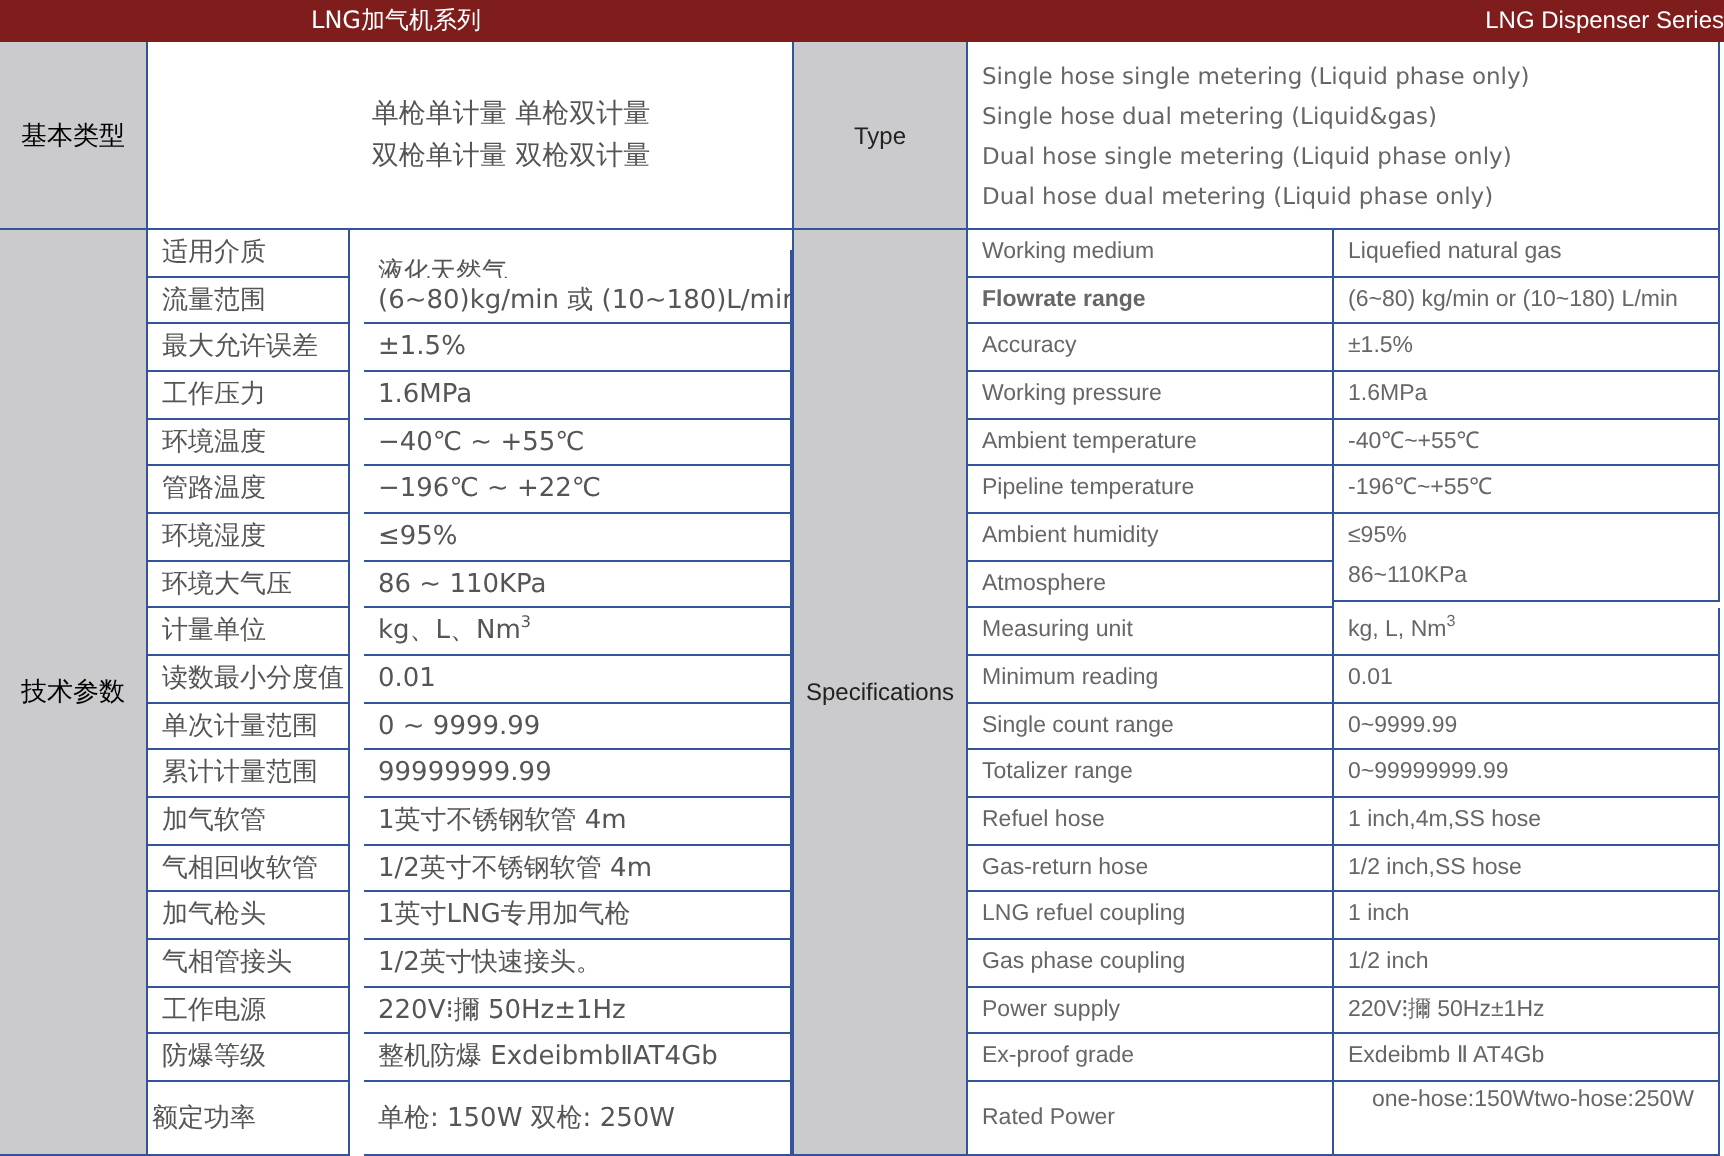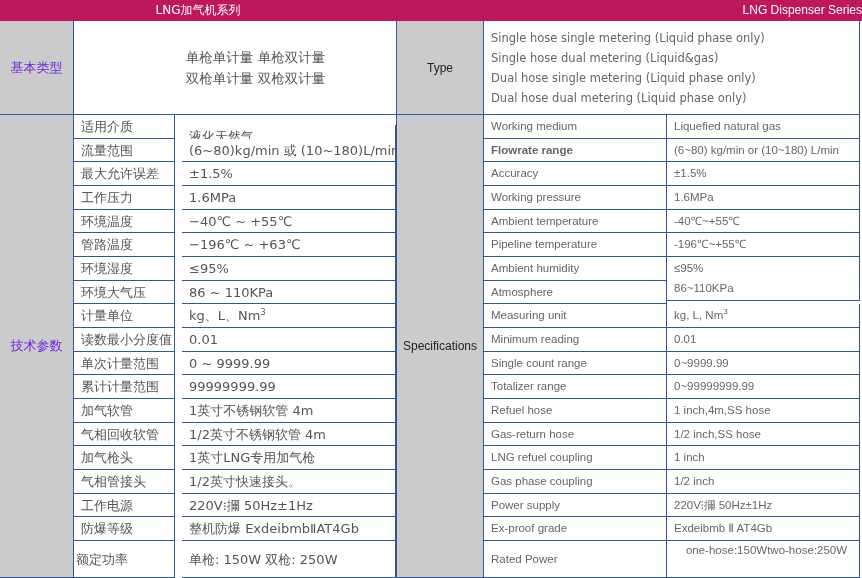--- a/index.html
+++ b/index.html
@@ -5,21 +5,21 @@
   * { box-sizing: border-box; margin: 0; padding: 0; }
   html, body { width: 862px; height: 578px; overflow: hidden; background: #ffffff; }
   body { position: relative; font-family: "DejaVu Sans", "Liberation Sans", sans-serif; }
 
   .panel { position: absolute; top: 0; height: 578px; }
   #left-panel { left: 0; width: 396px; }
   #right-panel { left: 396px; width: 466px; }
 
   .header {
     position: absolute; top: 0; left: 0; right: 0; height: 21px;
-    background: #be185d; color: #ffffff;
+    background: #7f1d1d; color: #ffffff;
     font-size: 12px; line-height: 21px; text-align: center;
   }
   #left-panel .header { font-family: "DejaVu Sans", sans-serif; font-size: 12px; }
   #right-panel .header { font-family: "Liberation Sans", sans-serif; font-size: 12px; text-align: right; }
 
   .cell { position: absolute; border-right: 1px solid #33549a; border-bottom: 1px solid #33549a; overflow: hidden; white-space: nowrap; }
   .gray { background: #cbcbcd; }
   .white { background: #ffffff; }
 
   .label-cell { display: flex; align-items: center; justify-content: center; color: #333; }
@@ -31,21 +31,21 @@
   .l-span12 { left: 74px; width: 364px; }
 
   
   .r-col0 { left: 0; width: 88px; border-left: 1px solid #33549a; }
   .r-col1 { left: 88px; width: 183px; }
   .r-col2 { left: 271px; width: 193px; }
   .r-span12 { left: 88px; width: 376px; }
 
   .cn { font-family: "DejaVu Sans", sans-serif; font-size: 13px; color: #555; }
   .en { font-family: "Liberation Sans", sans-serif; font-size: 11.5px; color: #666; }
-  .cn-label { font-family: "DejaVu Sans", sans-serif; font-size: 13px; color: #6d28d9; }
+  .cn-label { font-family: "DejaVu Sans", sans-serif; font-size: 13px; color: #000000; }
   .en-label { font-family: "Liberation Sans", sans-serif; font-size: 12px; color: #222; }
 
   .row-text { padding-left: 7px; line-height: 23px; }
   .type-cn { display: flex; flex-direction: column; align-items: center; justify-content: center; line-height: 21px; font-size: 13.5px; color: #555; }
   .type-en { display: flex; flex-direction: column; justify-content: center; padding-left: 7px; line-height: 20px; font-size: 11.5px; color: #666; }
 
   .tall { display: flex; align-items: center; }
   .stack { display: flex; flex-direction: row; justify-content: center; padding-left: 7px; line-height: 19px; }
   sup { font-size: 8px; vertical-align: super; line-height: 0; }
 </style>
@@ -65,21 +65,21 @@
       <div class="cell white row-text cn l-col2" style="top: 125px; height: 23.67px;"><span>液化天然气</span></div>
       <div class="cell white row-text cn l-col1" style="top: 138.67px; height: 23.67px;">流量范围</div>
       <div class="cell white row-text cn l-col2" style="top: 138.67px; height: 23.67px;"><span>(6~80)kg/min 或 (10~180)L/min</span></div>
       <div class="cell white row-text cn l-col1" style="top: 162.34px; height: 23.67px;">最大允许误差</div>
       <div class="cell white row-text cn l-col2" style="top: 162.34px; height: 23.67px;"><span>±1.5%</span></div>
       <div class="cell white row-text cn l-col1" style="top: 186.01px; height: 23.67px;">工作压力</div>
       <div class="cell white row-text cn l-col2" style="top: 186.01px; height: 23.67px;"><span>1.6MPa</span></div>
       <div class="cell white row-text cn l-col1" style="top: 209.68px; height: 23.67px;">环境温度</div>
       <div class="cell white row-text cn l-col2" style="top: 209.68px; height: 23.67px;"><span>−40℃ ~ +55℃</span></div>
       <div class="cell white row-text cn l-col1" style="top: 233.35px; height: 23.67px;">管路温度</div>
-      <div class="cell white row-text cn l-col2" style="top: 233.35px; height: 23.67px;"><span>−196℃ ~ +63℃</span></div>
+      <div class="cell white row-text cn l-col2" style="top: 233.35px; height: 23.67px;"><span>−196℃ ~ +22℃</span></div>
       <div class="cell white row-text cn l-col1" style="top: 257.02px; height: 23.67px;">环境湿度</div>
       <div class="cell white row-text cn l-col2" style="top: 257.02px; height: 23.67px;"><span>≤95%</span></div>
       <div class="cell white row-text cn l-col1" style="top: 280.69px; height: 23.67px;">环境大气压</div>
       <div class="cell white row-text cn l-col2" style="top: 280.69px; height: 23.67px;"><span>86 ~ 110KPa</span></div>
       <div class="cell white row-text cn l-col1" style="top: 304.36px; height: 23.67px;">计量单位</div>
       <div class="cell white row-text cn l-col2" style="top: 304.36px; height: 23.67px;"><span>kg、L、Nm</span><sup>3</sup></div>
       <div class="cell white row-text cn l-col1" style="top: 328.03px; height: 23.67px;">读数最小分度值</div>
       <div class="cell white row-text cn l-col2" style="top: 328.03px; height: 23.67px;"><span>0.01</span></div>
       <div class="cell white row-text cn l-col1" style="top: 351.7px; height: 23.67px;">单次计量范围</div>
       <div class="cell white row-text cn l-col2" style="top: 351.7px; height: 23.67px;"><span>0 ~ 9999.99</span></div>

